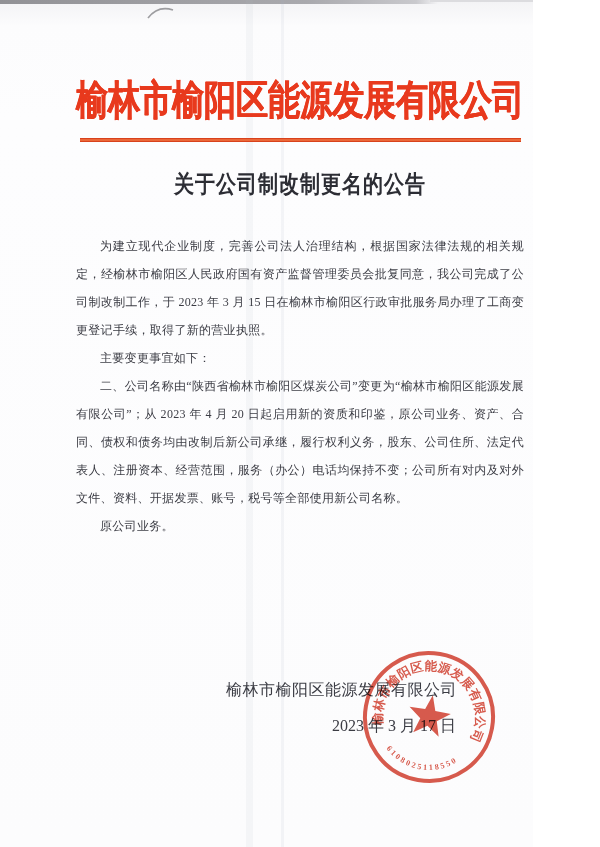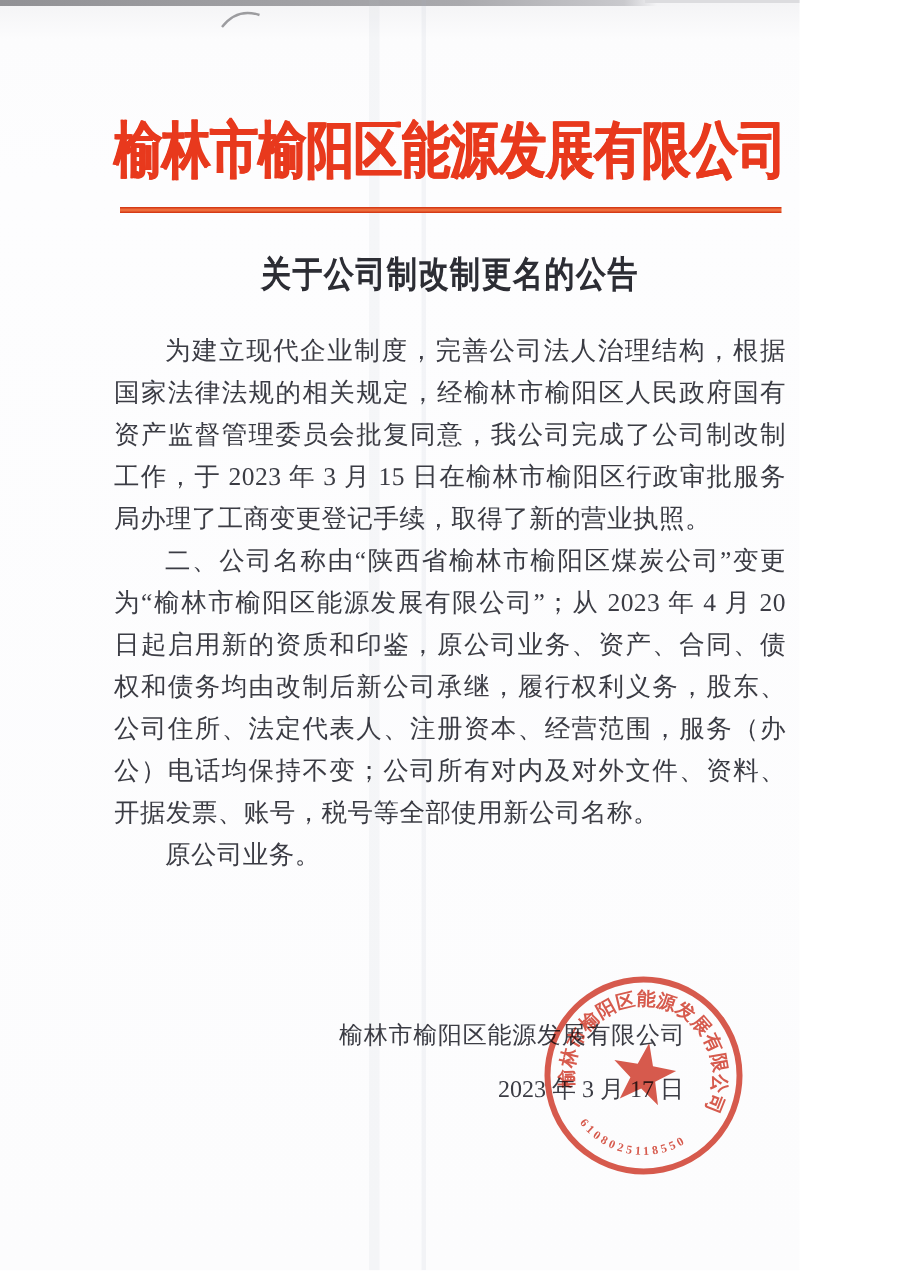--- a/index.html
+++ b/index.html
@@ -33,22 +33,22 @@
     position:absolute; top:138px; left:80px; width:441px; height:4px;
     background:linear-gradient(180deg,#cf2f0e 0%,#f47a46 50%,#cf2f0e 100%);
   }
   .doc-title {
     position:absolute; top:167px; left:0; width:600px; margin:0;
     text-align:center; color:#2c2d34; font-weight:bold; font-size:20px; line-height:28px;
     letter-spacing:1px; transform:scaleY(1.18); transform-origin:center top;
   }
 
   .body-text {
-    position:absolute; top:220px; left:76px; width:448px;
-    color:#3b3c44; font-size:17px; line-height:28px; letter-spacing:0.3px;
+    position:absolute; top:232px; left:76px; width:448px;
+    color:#3b3c44; font-size:12px; line-height:28px; letter-spacing:0.3px;
     text-align:justify; text-justify:inter-character;
   }
   .body-text p { margin:0; text-indent:2em; }
 
   .sig-block { position:absolute; top:680px; right:77px; width:230px; text-align:right; }
   .sig-name { color:#3b3c44; font-size:16px; letter-spacing:0.5px; white-space:nowrap; }
   .sig-date { color:#3b3c44; font-size:16px; margin-top:15px; text-align:right; padding-left:48px; white-space:nowrap; }
 
   .seal {
     position:absolute; left:349px; top:637px; width:160px; height:160px;
@@ -70,20 +70,21 @@
   </svg>
 
   <h1 class="letterhead">榆林市榆阳区能源发展有限公司</h1>
 
   <div class="red-rule"></div>
 
   <h2 class="doc-title">关于公司制改制更名的公告</h2>
 
   <div class="body-text">
     <p>为建立现代企业制度，完善公司法人治理结构，根据国家法律法规的相关规定，经榆林市榆阳区人民政府国有资产监督管理委员会批复同意，我公司完成了公司制改制工作，于 2023 年 3 月 15 日在榆林市榆阳区行政审批服务局办理了工商变更登记手续，取得了新的营业执照。</p>
+    <p>主要变更事宜如下：</p>
     <p>二、公司名称由“陕西省榆林市榆阳区煤炭公司”变更为“榆林市榆阳区能源发展有限公司”；从 2023 年 4 月 20 日起启用新的资质和印鉴，原公司业务、资产、合同、债权和债务均由改制后新公司承继，履行权利义务，股东、公司住所、法定代表人、注册资本、经营范围，服务（办公）电话均保持不变；公司所有对内及对外文件、资料、开据发票、账号，税号等全部使用新公司名称。</p>
     <p>原公司业务。</p>
   </div>
 
   <div class="sig-block">
     <div class="sig-name">榆林市榆阳区能源发展有限公司</div>
     <div class="sig-date">2023 年 3 月 17 日</div>
   </div>
 
   <svg class="seal" viewBox="0 0 160 160">

